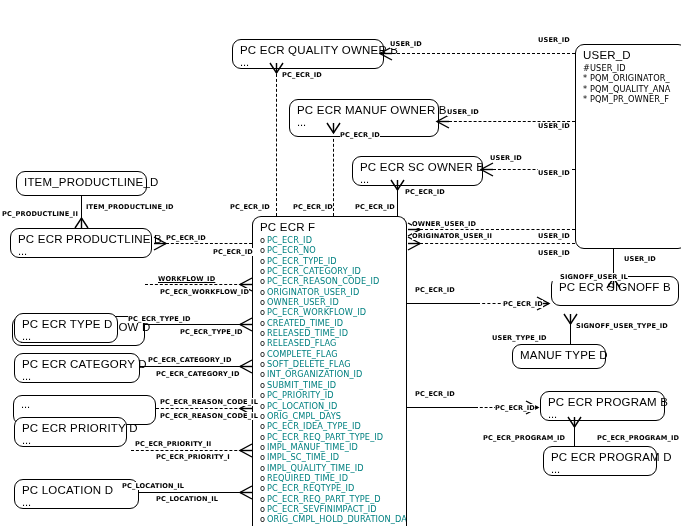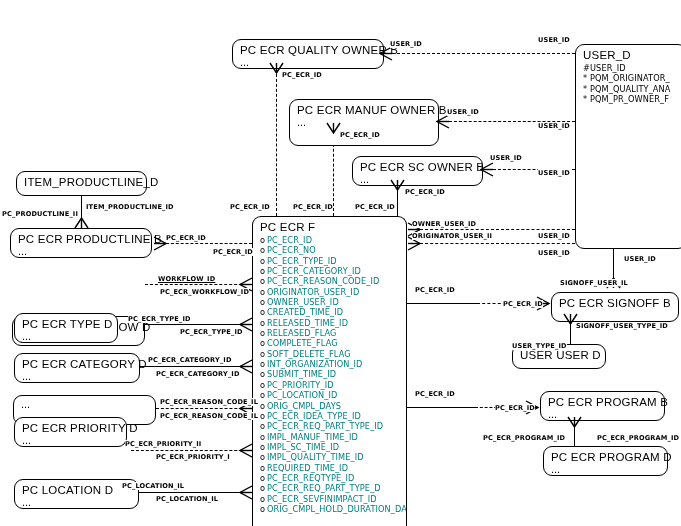--- a/index.html
+++ b/index.html
@@ -234,21 +234,21 @@
   <svg class="mark" style="left:567px; top:416px;" width="15" height="12">
     <path d="M1 1 L7.5 11 L14 1" fill="none" stroke="#000" stroke-width="1.4"></path>
     <path d="M7.5 11 L7.5 1" stroke="#000" stroke-width="1.4"></path>
   </svg>
 
   <div class="entity" style="left:232px; top:39px; width:152px; height:30px;">
     <div class="ent-title">PC ECR QUALITY OWNER B</div>
     <div class="ellipsis">...</div>
   </div>
 
-  <div class="entity" style="left:289px; top:99px; width:150px; height:47px;">
+  <div class="entity" style="left:289px; top:99px; width:150px; height:38px;">
     <div class="ent-title">PC ECR MANUF OWNER B</div>
     <div class="ellipsis">...</div>
   </div>
 
   <div class="entity" style="left:352px; top:156px; width:131px; height:30px;">
     <div class="ent-title">PC ECR SC OWNER B</div>
     <div class="ellipsis">...</div>
   </div>
 
   <div class="entity clip-r" style="left:575px; top:44px; width:112px; height:205px;">
@@ -300,48 +300,49 @@
   <div class="entity" style="left:14px; top:417px; width:113px; height:30px;">
     <div class="ent-title">PC ECR PRIORITY D</div>
     <div class="ellipsis">...</div>
   </div>
 
   <div class="entity" style="left:14px; top:479px; width:125px; height:30px;">
     <div class="ent-title">PC LOCATION D</div>
     <div class="ellipsis">...</div>
   </div>
 
-  <div class="entity" style="left:551px; top:292px; width:128px; height:30px;">
+  <div class="entity" style="left:551px; top:276px; width:128px; height:30px;">
     <div class="ent-title">PC ECR SIGNOFF B</div>
   </div>
 
   <div class="entity" style="left:512px; top:344px; width:94px; height:25px;">
-    <div class="ent-title">USER USER D</div>
+    <div class="ent-title">MANUF TYPE D</div>
   </div>
 
   <div class="entity" style="left:540px; top:391px; width:125px; height:30px;">
     <div class="ent-title">PC ECR PROGRAM B</div>
     <div class="ellipsis">...</div>
   </div>
 
-  <div class="entity" style="left:543px; top:446px; width:125px; height:30px;">
+  <div class="entity" style="left:543px; top:446px; width:114px; height:30px;">
     <div class="ent-title">PC ECR PROGRAM D</div>
     <div class="ellipsis">...</div>
   </div>
 
   <div class="entity clip-r" style="left:252px; top:216px; width:155px; height:312px; border-bottom:none; border-bottom-left-radius:0; border-bottom-right-radius:0;">
     <div class="ent-title">PC ECR F</div>
     <div class="attrs" id="ecrf-attrs">
         <div class="attr"><span class="mk">o</span><span class="nm">PC_ECR_ID</span></div>
         <div class="attr"><span class="mk">o</span><span class="nm">PC_ECR_NO</span></div>
         <div class="attr"><span class="mk">o</span><span class="nm">PC_ECR_TYPE_ID</span></div>
         <div class="attr"><span class="mk">o</span><span class="nm">PC_ECR_CATEGORY_ID</span></div>
         <div class="attr"><span class="mk">o</span><span class="nm">PC_ECR_REASON_CODE_ID</span></div>
         <div class="attr"><span class="mk">o</span><span class="nm">ORIGINATOR_USER_ID</span></div>
         <div class="attr"><span class="mk">o</span><span class="nm">OWNER_USER_ID</span></div>
+        <div class="attr"><span class="mk">o</span><span class="nm">PC_ECR_WORKFLOW_ID</span></div>
         <div class="attr"><span class="mk">o</span><span class="nm">CREATED_TIME_ID</span></div>
         <div class="attr"><span class="mk">o</span><span class="nm">RELEASED_TIME_ID</span></div>
         <div class="attr"><span class="mk">o</span><span class="nm">RELEASED_FLAG</span></div>
         <div class="attr"><span class="mk">o</span><span class="nm">COMPLETE_FLAG</span></div>
         <div class="attr"><span class="mk">o</span><span class="nm">SOFT_DELETE_FLAG</span></div>
         <div class="attr"><span class="mk">o</span><span class="nm">INT_ORGANIZATION_ID</span></div>
         <div class="attr"><span class="mk">o</span><span class="nm">SUBMIT_TIME_ID</span></div>
         <div class="attr"><span class="mk">o</span><span class="nm">PC_PRIORITY_ID</span></div>
         <div class="attr"><span class="mk">o</span><span class="nm">PC_LOCATION_ID</span></div>
         <div class="attr"><span class="mk">o</span><span class="nm">ORIG_CMPL_DAYS</span></div>
@@ -374,35 +375,35 @@
       <div class="rlab" style="left: 293px; top: 203px;">PC_ECR_ID</div>
       <div class="rlab" style="left: 355px; top: 203px;">PC_ECR_ID</div>
       <div class="rlab" style="left: 412px; top: 220px;">OWNER_USER_ID</div>
       <div class="rlab" style="left: 538px; top: 232px;">USER_ID</div>
       <div class="rlab" style="left: 412px; top: 232px;">ORIGINATOR_USER_II</div>
       <div class="rlab" style="left: 538px; top: 249px;">USER_ID</div>
       <div class="rlab" style="left: 166px; top: 234px;">PC_ECR_ID</div>
       <div class="rlab" style="left: 213px; top: 248px;">PC_ECR_ID</div>
       <div class="rlab" style="left: 624px; top: 255px;">USER_ID</div>
       <div class="rlab" style="left: 158px; top: 275px; text-decoration: underline;">WORKFLOW_ID</div>
-      <div class="rlab" style="left: 548px; top: 279px; padding-left: 12px;">SIGNOFF_USER_IL</div>
+      <div class="rlab" style="left: 548px; top: 273px; padding-left: 12px;">SIGNOFF_USER_IL</div>
       <div class="rlab" style="left: 160px; top: 288px;">PC_ECR_WORKFLOW_ID</div>
       <div class="rlab" style="left: 415px; top: 286px;">PC_ECR_ID</div>
       <div class="rlab" style="left: 503px; top: 300px;">PC_ECR_ID</div>
       <div class="rlab" style="left: 128px; top: 315px;">PC_ECR_TYPE_ID</div>
       <div class="rlab" style="left: 576px; top: 322px;">SIGNOFF_USER_TYPE_ID</div>
       <div class="rlab" style="left: 180px; top: 328px;">PC_ECR_TYPE_ID</div>
-      <div class="rlab" style="left: 512px; top: 334px; margin-top: 8px;">USER_TYPE_ID</div>
+      <div class="rlab" style="left: 492px; top: 334px;">USER_TYPE_ID</div>
       <div class="rlab" style="left: 148px; top: 356px;">PC_ECR_CATEGORY_ID</div>
       <div class="rlab" style="left: 156px; top: 370px;">PC_ECR_CATEGORY_ID</div>
       <div class="rlab" style="left: 415px; top: 390px;">PC_ECR_ID</div>
       <div class="rlab" style="left: 160px; top: 398px;">PC_ECR_REASON_CODE_IL</div>
       <div class="rlab" style="left: 495px; top: 404px;">PC_ECR_ID</div>
       <div class="rlab" style="left: 160px; top: 412px;">PC_ECR_REASON_CODE_IL</div>
-      <div class="rlab" style="left: 125px; top: 440px;">PC_ECR_PRIORITY_II</div>
+      <div class="rlab" style="left: 135px; top: 440px;">PC_ECR_PRIORITY_II</div>
       <div class="rlab" style="left: 156px; top: 453px;">PC_ECR_PRIORITY_I</div>
       <div class="rlab" style="left: 483px; top: 434px;">PC_ECR_PROGRAM_ID</div>
       <div class="rlab" style="left: 597px; top: 434px;">PC_ECR_PROGRAM_ID</div>
       <div class="rlab" style="left: 122px; top: 482px;">PC_LOCATION_IL</div>
       <div class="rlab" style="left: 156px; top: 495px;">PC_LOCATION_IL</div>
     </div>
 
 </div>
 
 </body></html>

